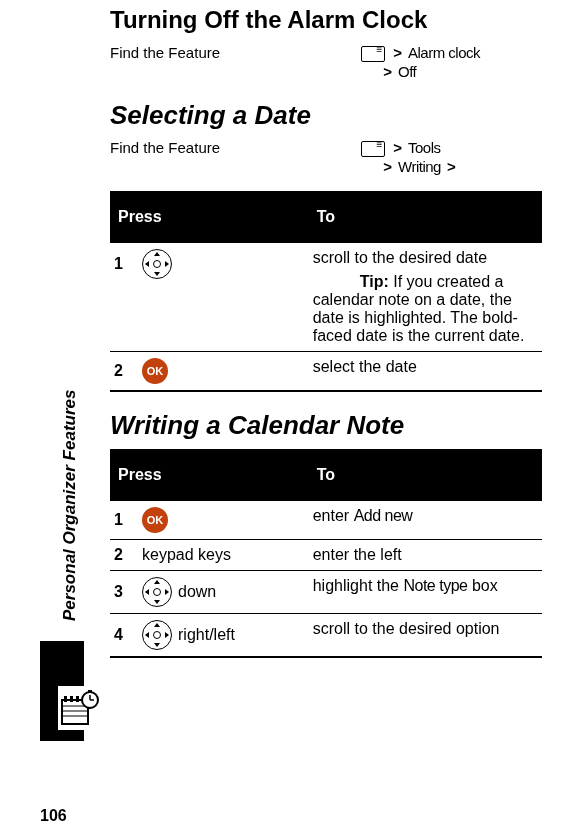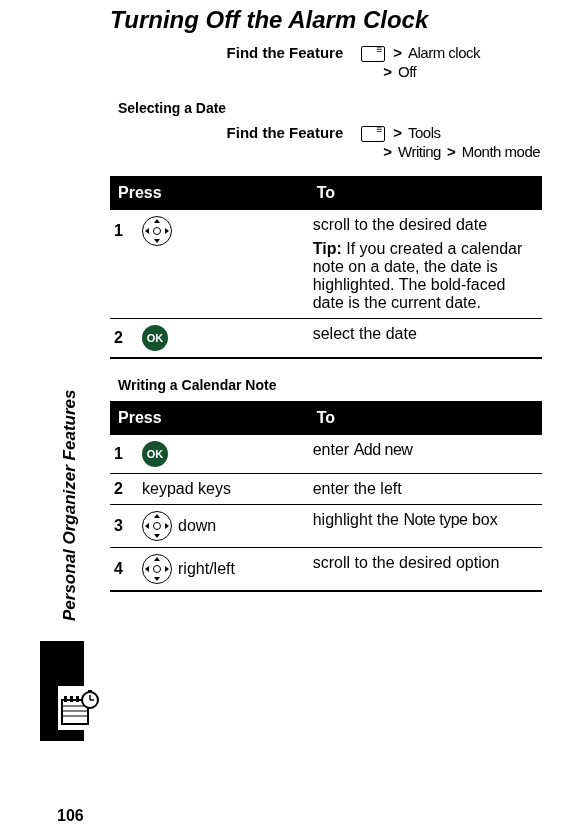--- a/index.html
+++ b/index.html
@@ -49,46 +49,46 @@
     width: 44px;
     height: 44px;
     background: #fff;
   }
   .notepad-icon svg {
     width: 44px;
     height: 44px;
   }
   .page-number {
     position: absolute;
-    left: 57px;
+    left: 40px;
     bottom: 20px;
     font-weight: bold;
     font-size: 16px;
   }
   h1.section-title {
-    font-style: italic;
     font-weight: 900;
     font-size: 24px;
     margin: 6px 0 10px 0;
   }
   h2.subsection {
-    font-weight: bold;
-    font-size: 14px;
-    margin: 18px 0 8px 8px;
+    font-style: italic;
+    font-weight: bold;
+    font-size: 26px;
+    margin: 18px 0 8px 0;
   }
   .feature-row {
     display: flex;
     align-items: flex-start;
     margin: 4px 0 14px 0;
     font-size: 15px;
   }
   .feature-label {
-    font-weight: 700;
+    font-weight: 400;
     flex: 0 0 54%;
-    text-align: right;
+    text-align: left;
     padding-right: 18px;
   }
   .feature-path {
     flex: 1 1 auto;
   }
   .feature-path .line {
     display: flex;
     align-items: center;
     gap: 4px;
     margin-bottom: 2px;
@@ -118,34 +118,34 @@
     border-collapse: collapse;
     font-size: 16px;
     border-top: 1px solid #000;
     border-bottom: 2px solid #000;
   }
   table.instructions thead th {
     background: #000;
     color: #fff;
     text-align: left;
     font-weight: bold;
-    padding: 7px 8px;
+    padding: 16px 8px;
   }
   table.instructions thead th:first-child {
     width: 46%;
   }
   table.instructions td {
     border-top: 1px solid #000;
     padding: 6px 4px;
     vertical-align: top;
   }
   .num { font-weight: 900; width: 22px; display: inline-block; }
   .press-cell { display: flex; align-items: center; gap: 6px; }
   .press-cell .extra { font-size: 16px; }
-  .desc .tip-label { font-weight: 900; }
+  .desc .tip-label { font-weight: 900; margin-left: 47px; }
   
   .navkey {
     display: inline-block;
     width: 28px;
     height: 28px;
     border: 1.5px solid #000;
     border-radius: 50%;
     position: relative;
     vertical-align: middle;
   }
@@ -164,21 +164,21 @@
   }
   .navkey .up { left: 50%; top: 2px; transform: translateX(-50%); border-left:3px solid transparent; border-right:3px solid transparent; border-bottom:4px solid #000; }
   .navkey .down { left: 50%; bottom: 2px; transform: translateX(-50%); border-left:3px solid transparent; border-right:3px solid transparent; border-top:4px solid #000; }
   .navkey .left { top: 50%; left: 2px; transform: translateY(-50%); border-top:3px solid transparent; border-bottom:3px solid transparent; border-right:4px solid #000; }
   .navkey .right { top: 50%; right: 2px; transform: translateY(-50%); border-top:3px solid transparent; border-bottom:3px solid transparent; border-left:4px solid #000; }
   
   .okkey {
     display: inline-block;
     width: 26px;
     height: 26px;
-    background: #14532d;
+    background: #c2410c;
     color: #fff;
     border-radius: 50%;
     text-align: center;
     line-height: 26px;
     font-size: 11px;
     font-weight: bold;
     vertical-align: middle;
   }
   .indent2 { padding-left: 20px; }
 </style>
@@ -231,21 +231,20 @@
     <div class="feature-path">
       <div class="line">
         <span class="menu-icon"></span>
         <span class="gt">&gt;</span>
         <span class="bold-path">Tools</span>
       </div>
       <div class="line indent2">
         <span class="gt">&gt;</span>
         <span class="bold-path">Writing</span>
         <span class="gt">&gt;</span>
-        <span class="bold-path">Month mode</span>
       </div>
     </div>
   </div>
 
   <table class="instructions">
     <thead>
       <tr>
         <th>Press</th>
         <th>To</th>
       </tr>

